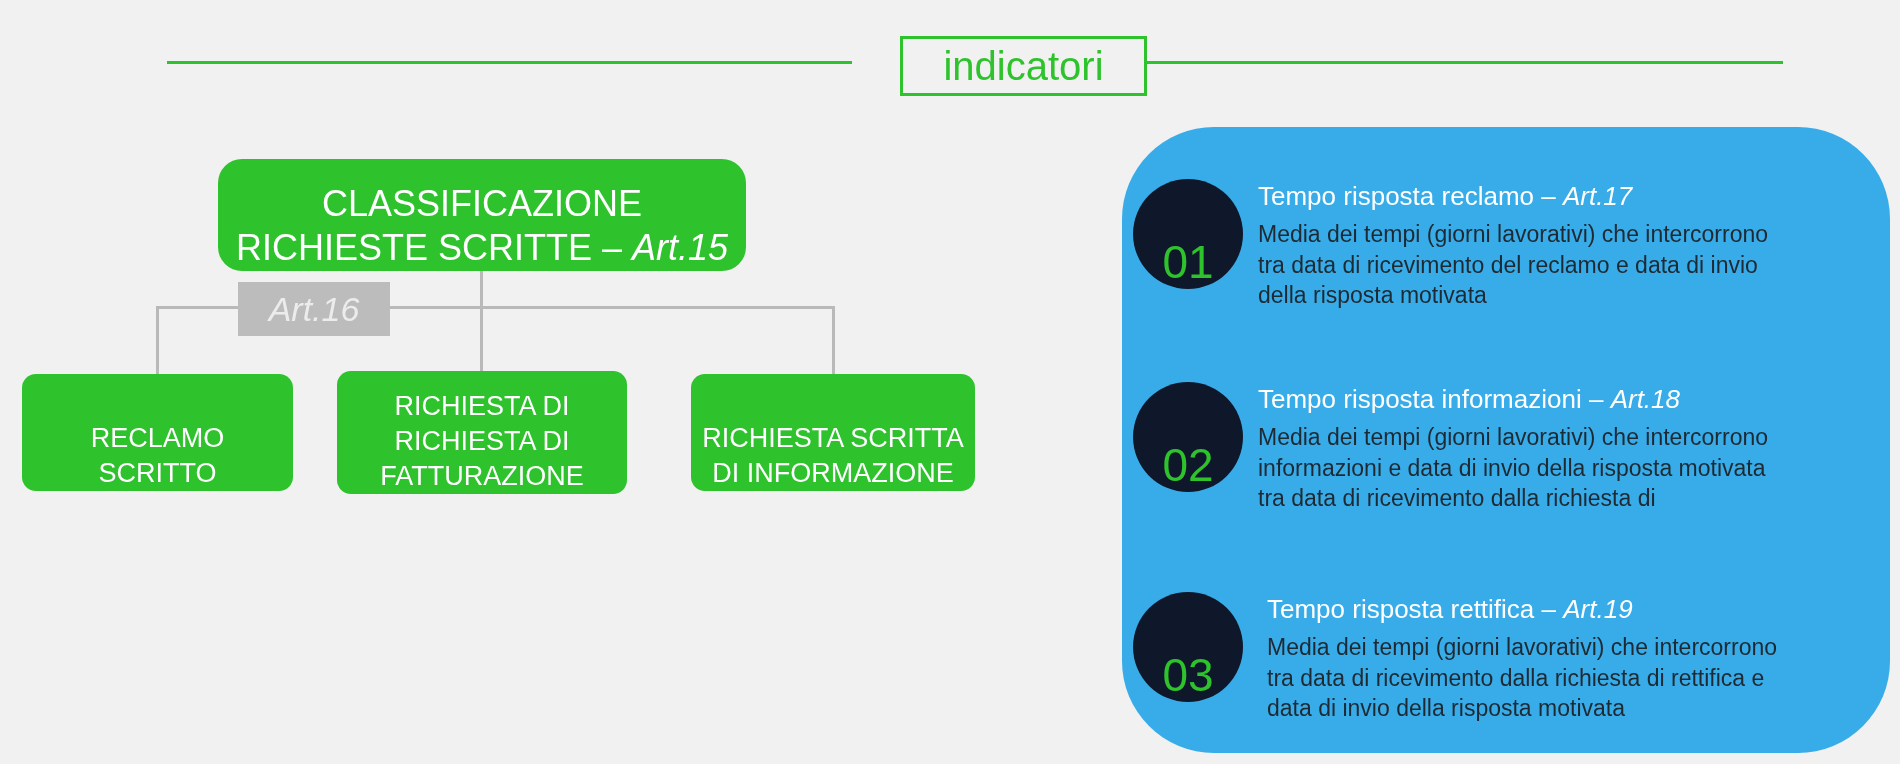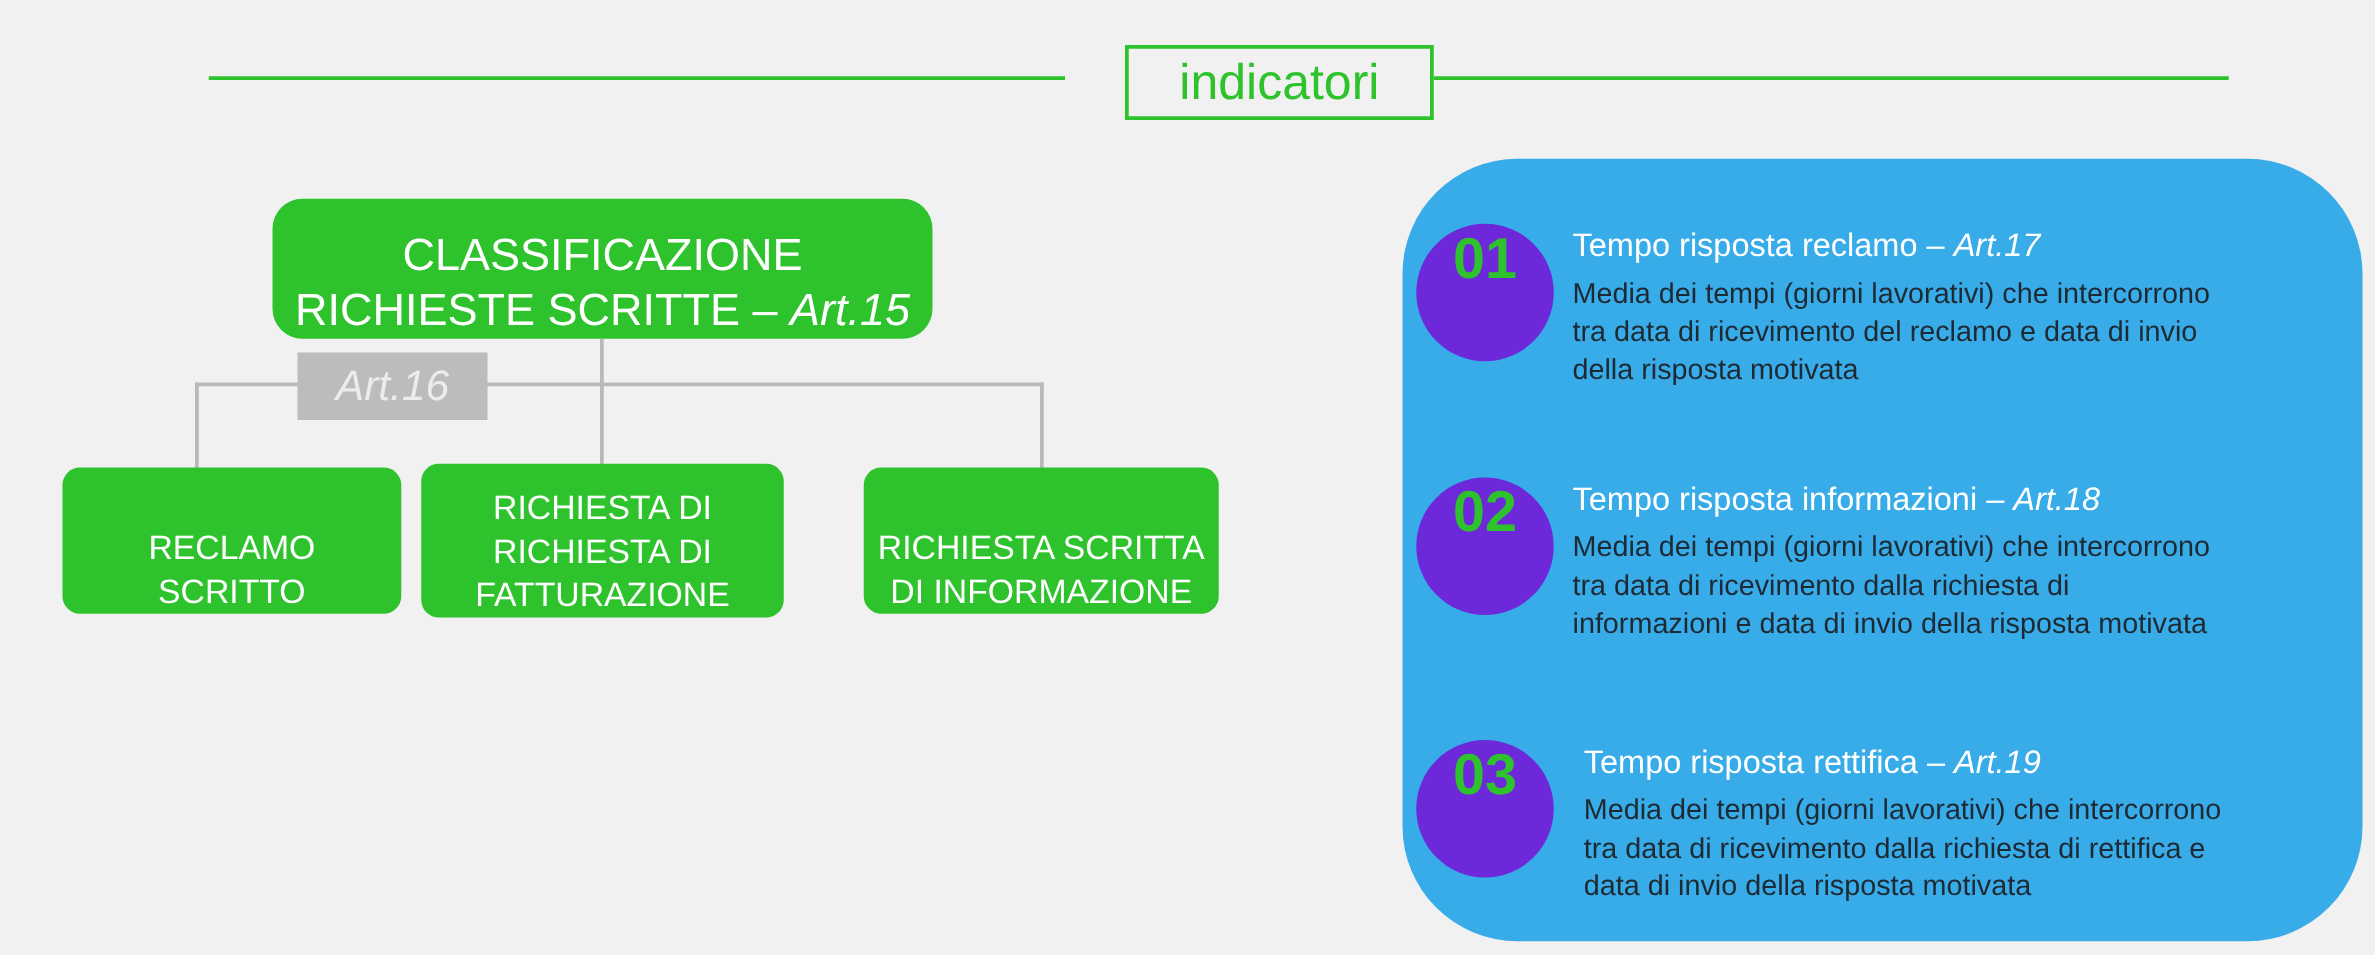--- a/index.html
+++ b/index.html
@@ -32,42 +32,42 @@
   .conn-l{left:156px;top:306px;width:3px;height:69px;}
   .conn-r{left:832px;top:306px;width:3px;height:69px;}
 
   
   .node{
     position:absolute;background:var(--green);color:#fff;
     display:flex;flex-direction:column;align-items:center;justify-content:flex-end;
     text-align:center;border-radius:14px;
   }
   .root-node{left:218px;top:159px;width:528px;height:112px;font-size:36px;line-height:1.24;border-radius:24px;}
-  .child1{left:22px;top:374px;width:271px;height:117px;font-size:27px;line-height:1.3;margin-left:28px;}
+  .child1{left:22px;top:374px;width:271px;height:117px;font-size:27px;line-height:1.3;}
   .child2{left:337px;top:371px;width:290px;height:123px;font-size:27px;line-height:1.3;}
   .child3{left:691px;top:374px;width:284px;height:117px;font-size:27px;line-height:1.3;}
   .edge-label{
     position:absolute;left:238px;top:282px;width:152px;height:54px;
     background:var(--gray-box);color:var(--gray-box-text);
     display:flex;align-items:center;justify-content:center;
     font-size:34px;font-style:italic;
   }
   .it{font-style:italic;}
 
   
   .panel{
     position:absolute;left:1122px;top:127px;width:768px;height:626px;
     background:var(--blue);border-radius:92px;
   }
   .kpi{position:absolute;left:11px;display:flex;gap:15px;align-items:flex-start;}
   .kpi1{top:52px;} .kpi2{top:255px;} .kpi3{top:465px;gap:24px;}
   .badge{
-    width:110px;height:110px;border-radius:50%;background:#6d28d9;flex:none;
-    color:var(--green);font-weight:bold;font-size:46px;
-    display:flex;align-items:flex-start;justify-content:center;
+    width:110px;height:110px;border-radius:50%;background:#0f172a;flex:none;
+    color:var(--green);font-weight:normal;font-size:46px;
+    display:flex;align-items:flex-end;justify-content:center;
   }
   .kpi-text{padding-top:2px;}
   .kpi-title{
     margin:0 0 7px 0;color:#fff;font-size:26px;font-weight:normal;
     line-height:1.2;white-space:nowrap;
   }
   .kpi-desc{color:var(--desc-text);font-size:23px;line-height:1.33;}
   .kpi-desc div{white-space:nowrap;}
 </style>
 </head>
@@ -137,22 +137,22 @@
       <div class="badge">
         <span>02</span>
       </div>
       <div class="kpi-text">
         <h3 class="kpi-title">
           <span>Tempo risposta informazioni –</span>
           <span class="it">Art.18</span>
         </h3>
         <div class="kpi-desc">
           <div>Media dei tempi (giorni lavorativi) che intercorrono</div>
+          <div>informazioni e data di invio della risposta motivata</div>
           <div>tra data di ricevimento dalla richiesta di</div>
-          <div>informazioni e data di invio della risposta motivata</div>
         </div>
       </div>
     </div>
 
     <div class="kpi kpi3">
       <div class="badge">
         <span>03</span>
       </div>
       <div class="kpi-text">
         <h3 class="kpi-title">

